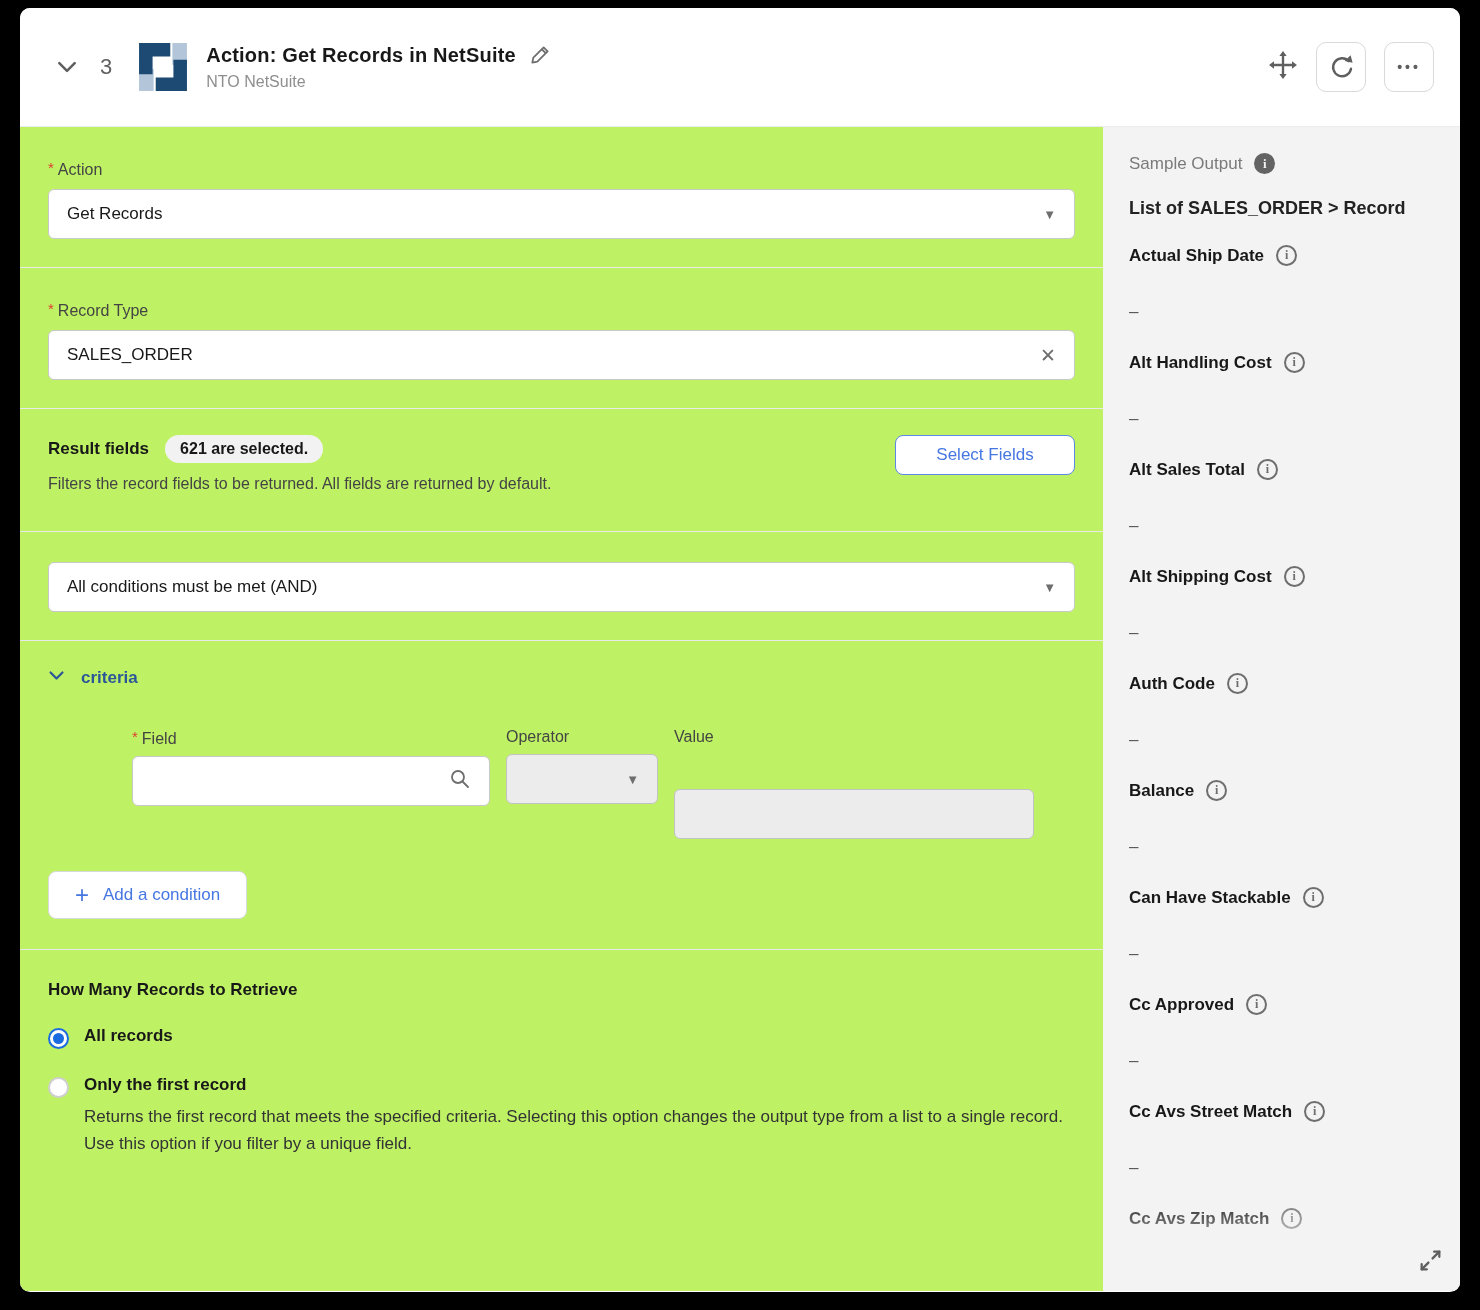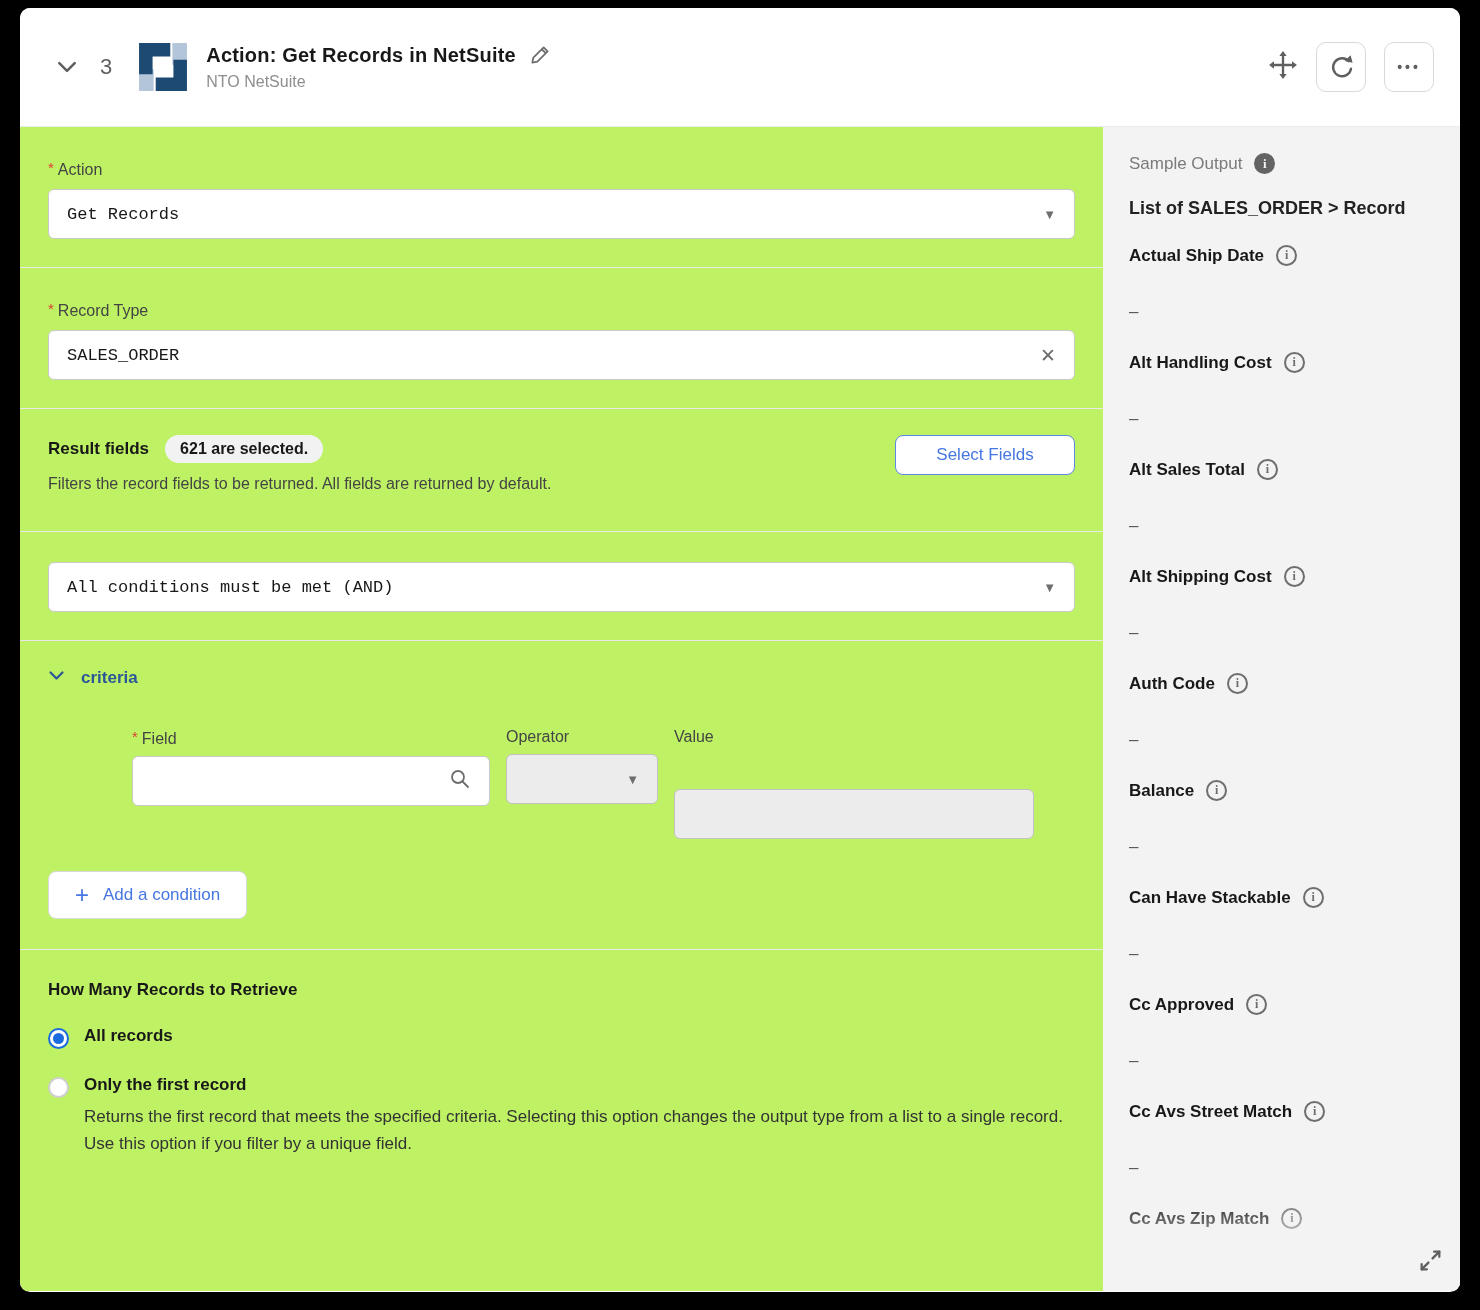--- a/index.html
+++ b/index.html
@@ -31,21 +31,21 @@
   .card-body { display:flex; height:1164px; }
   .main { width:1083px; background:#bef264; }
   .sec { padding:0 28px; }
   .divided { border-bottom:1px solid #e9e9e9; }
   .field-label { font-size:16px; color:#444; }
   .req { color:#e03c31; font-size:15px; margin-right:4px; vertical-align:2px; }
   .input-box {
     height:50px; border:1px solid #c9c9c9; border-radius:6px; background:#fff;
     display:flex; align-items:center; padding:0 18px; font-size:17px; color:#181818;
   }
-  .input-box .grow { flex:1;font-family:Liberation Mono, monospace; }
+  .input-box .grow { flex:1; }
   .caret { color:#6e6e6e; font-size:13px; }
   .clear-x { color:#6e6e6e; font-size:19px; }
   .disabled-box { background:#ececec; border-color:#c2c2c2; }
   
   .sec-pad { padding-top:32px; padding-bottom:28px; }
   .sec-pad .field-label { display:block; margin-bottom:10px; }
   
   .sec-result { display:flex; align-items:flex-start; padding-top:26px; padding-bottom:38px; }
   .result-left { flex:1; }
   .result-title-row { display:flex; align-items:center; gap:16px; }

